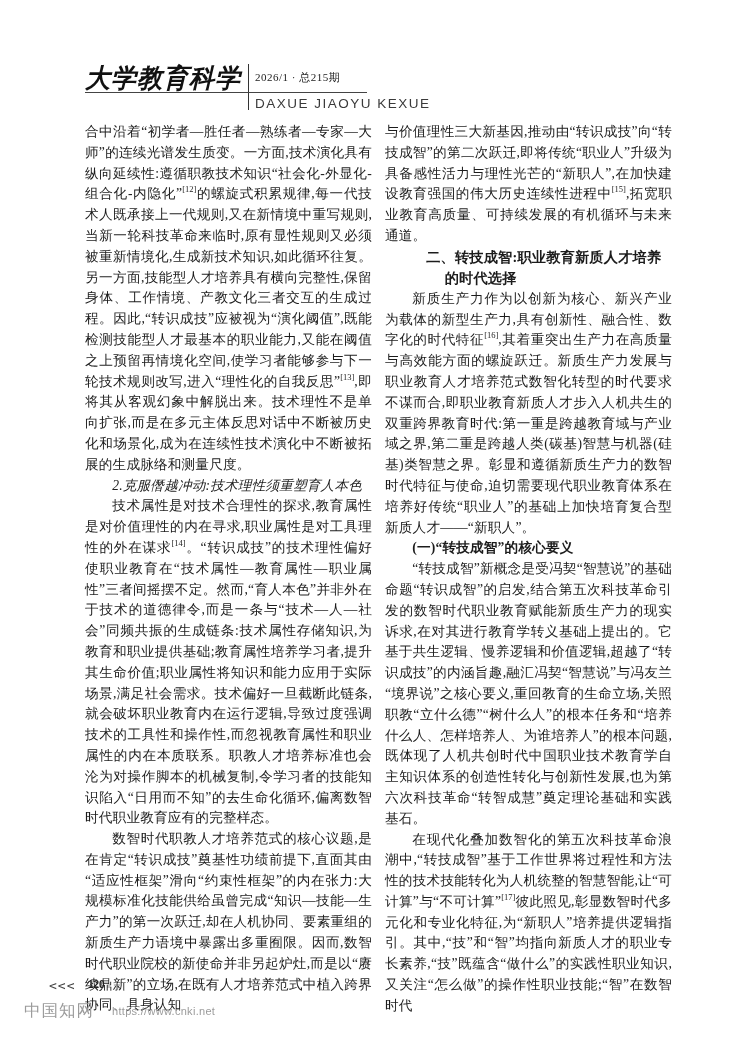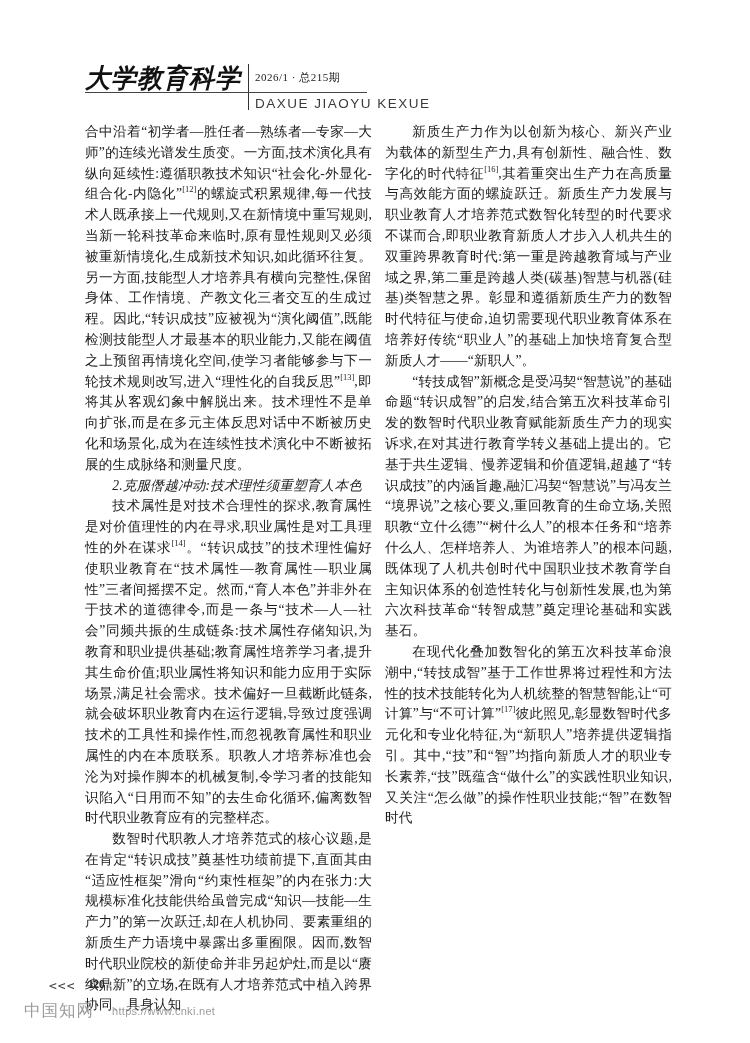--- a/index.html
+++ b/index.html
@@ -114,21 +114,24 @@
   <div class="columns">
 
     <div class="col">
       <p><span>合中沿着“初学者—胜任者—熟练者—专家—大师”的连续光谱发生质变。一方面,技术演化具有纵向延续性:遵循职教技术知识“社会化-外显化-组合化-内隐化”</span><sup class="ref">[12]</sup><span>的螺旋式积累规律,每一代技术人既承接上一代规则,又在新情境中重写规则,当新一轮科技革命来临时,原有显性规则又必须被重新情境化,生成新技术知识,如此循环往复。另一方面,技能型人才培养具有横向完整性,保留身体、工作情境、产教文化三者交互的生成过程。因此,“转识成技”应被视为“演化阈值”,既能检测技能型人才最基本的职业能力,又能在阈值之上预留再情境化空间,使学习者能够参与下一轮技术规则改写,进入“理性化的自我反思”</span><sup class="ref">[13]</sup><span>,即将其从客观幻象中解脱出来。技术理性不是单向扩张,而是在多元主体反思对话中不断被历史化和场景化,成为在连续性技术演化中不断被拓展的生成脉络和测量尺度。</span></p>
       <p class="sub-italic">2.克服僭越冲动:技术理性须重塑育人本色</p>
       <p class="indent"><span>技术属性是对技术合理性的探求,教育属性是对价值理性的内在寻求,职业属性是对工具理性的外在谋求</span><sup class="ref">[14]</sup><span>。“转识成技”的技术理性偏好使职业教育在“技术属性—教育属性—职业属性”三者间摇摆不定。然而,“育人本色”并非外在于技术的道德律令,而是一条与“技术—人—社会”同频共振的生成链条:技术属性存储知识,为教育和职业提供基础;教育属性培养学习者,提升其生命价值;职业属性将知识和能力应用于实际场景,满足社会需求。技术偏好一旦截断此链条,就会破坏职业教育内在运行逻辑,导致过度强调技术的工具性和操作性,而忽视教育属性和职业属性的内在本质联系。职教人才培养标准也会沦为对操作脚本的机械复制,令学习者的技能知识陷入“日用而不知”的去生命化循环,偏离数智时代职业教育应有的完整样态。</span></p>
       <p class="indent">数智时代职教人才培养范式的核心议题,是在肯定“转识成技”奠基性功绩前提下,直面其由“适应性框架”滑向“约束性框架”的内在张力:大规模标准化技能供给虽曾完成“知识—技能—生产力”的第一次跃迁,却在人机协同、要素重组的新质生产力语境中暴露出多重囿限。因而,数智时代职业院校的新使命并非另起炉灶,而是以“赓续鼎新”的立场,在既有人才培养范式中植入跨界协同、具身认知</p>
     </div>
 
     <div class="col">
+      <p><span>与价值理性三大新基因,推动由“转识成技”向“转技成智”的第二次跃迁,即将传统“职业人”升级为具备感性活力与理性光芒的“新职人”,在加快建设教育强国的伟大历史连续性进程中</span><sup class="ref">[15]</sup><span>,拓宽职业教育高质量、可持续发展的有机循环与未来通道。</span></p>
+      <p class="section-heading">二、转技成智:职业教育新质人才培养的时代选择</p>
       <p class="indent"><span>新质生产力作为以创新为核心、新兴产业为载体的新型生产力,具有创新性、融合性、数字化的时代特征</span><sup class="ref">[16]</sup><span>,其着重突出生产力在高质量与高效能方面的螺旋跃迁。新质生产力发展与职业教育人才培养范式数智化转型的时代要求不谋而合,即职业教育新质人才步入人机共生的双重跨界教育时代:第一重是跨越教育域与产业域之界,第二重是跨越人类(碳基)智慧与机器(硅基)类智慧之界。彰显和遵循新质生产力的数智时代特征与使命,迫切需要现代职业教育体系在培养好传统“职业人”的基础上加快培育复合型新质人才——“新职人”。</span></p>
+      <p class="sub-bold">(一)“转技成智”的核心要义</p>
       <p class="indent">“转技成智”新概念是受冯契“智慧说”的基础命题“转识成智”的启发,结合第五次科技革命引发的数智时代职业教育赋能新质生产力的现实诉求,在对其进行教育学转义基础上提出的。它基于共生逻辑、慢养逻辑和价值逻辑,超越了“转识成技”的内涵旨趣,融汇冯契“智慧说”与冯友兰“境界说”之核心要义,重回教育的生命立场,关照职教“立什么德”“树什么人”的根本任务和“培养什么人、怎样培养人、为谁培养人”的根本问题,既体现了人机共创时代中国职业技术教育学自主知识体系的创造性转化与创新性发展,也为第六次科技革命“转智成慧”奠定理论基础和实践基石。</p>
       <p class="indent"><span>在现代化叠加数智化的第五次科技革命浪潮中,“转技成智”基于工作世界将过程性和方法性的技术技能转化为人机统整的智慧智能,让“可计算”与“不可计算”</span><sup class="ref">[17]</sup><span>彼此照见,彰显数智时代多元化和专业化特征,为“新职人”培养提供逻辑指引。其中,“技”和“智”均指向新质人才的职业专长素养,“技”既蕴含“做什么”的实践性职业知识,又关注“怎么做”的操作性职业技能;“智”在数智时代</span></p>
     </div>
 
   </div>
 
   <div class="page-arrows">&lt;&lt;&lt;</div>
   <div class="page-number">120</div>
   <div class="watermark">
     <span class="wm-cn">中国知网</span>

